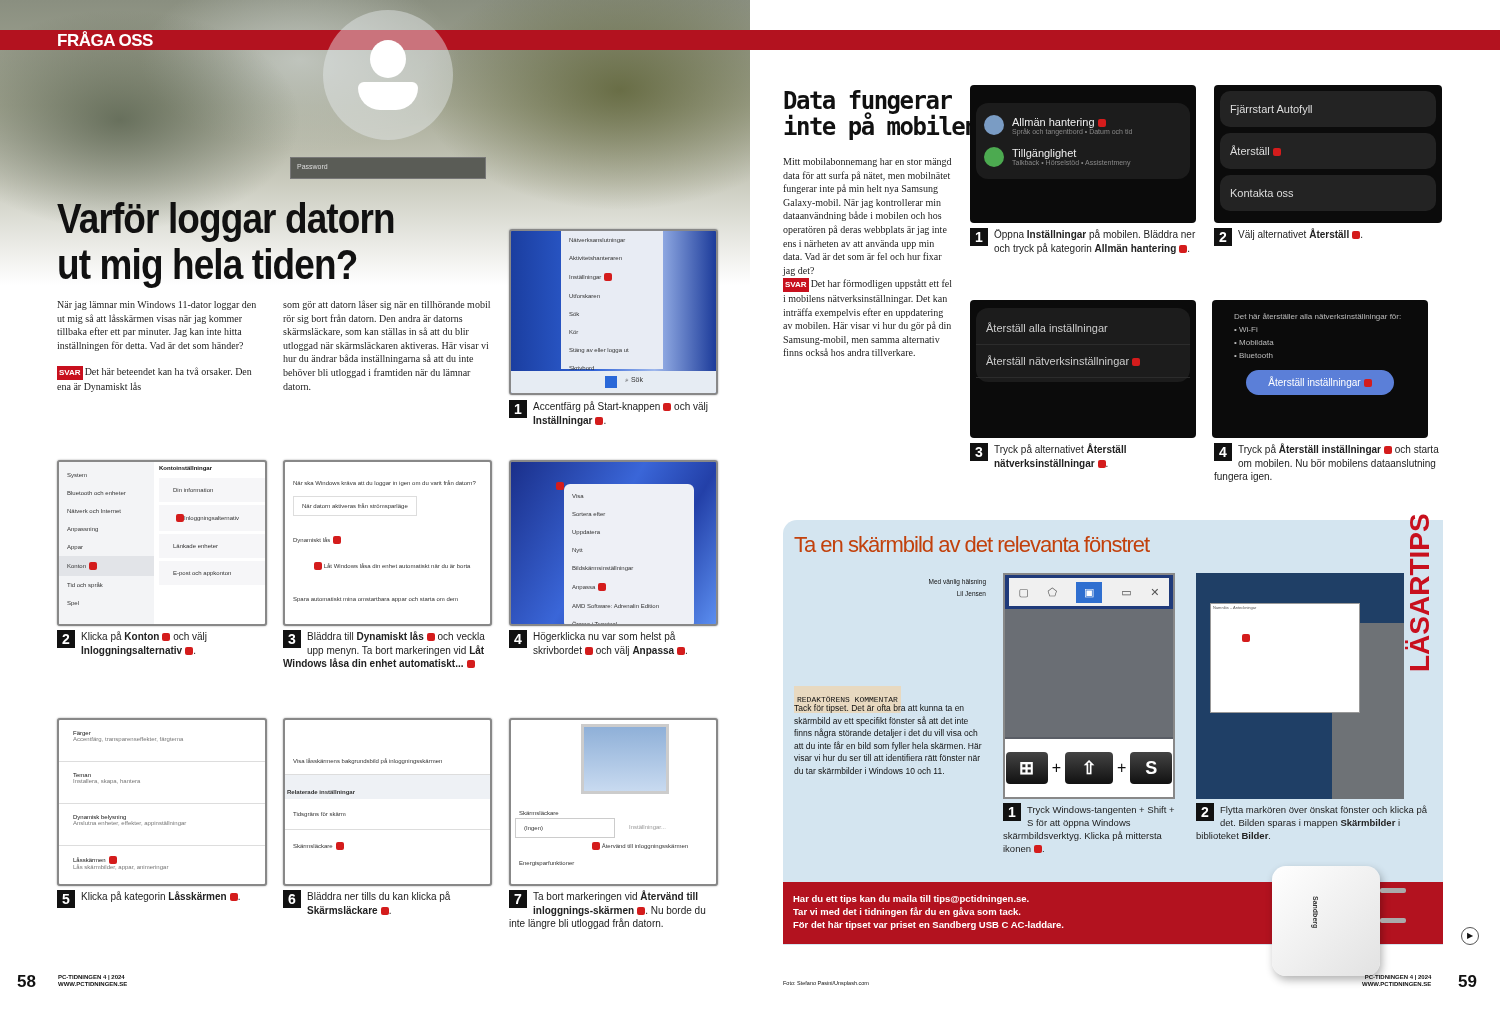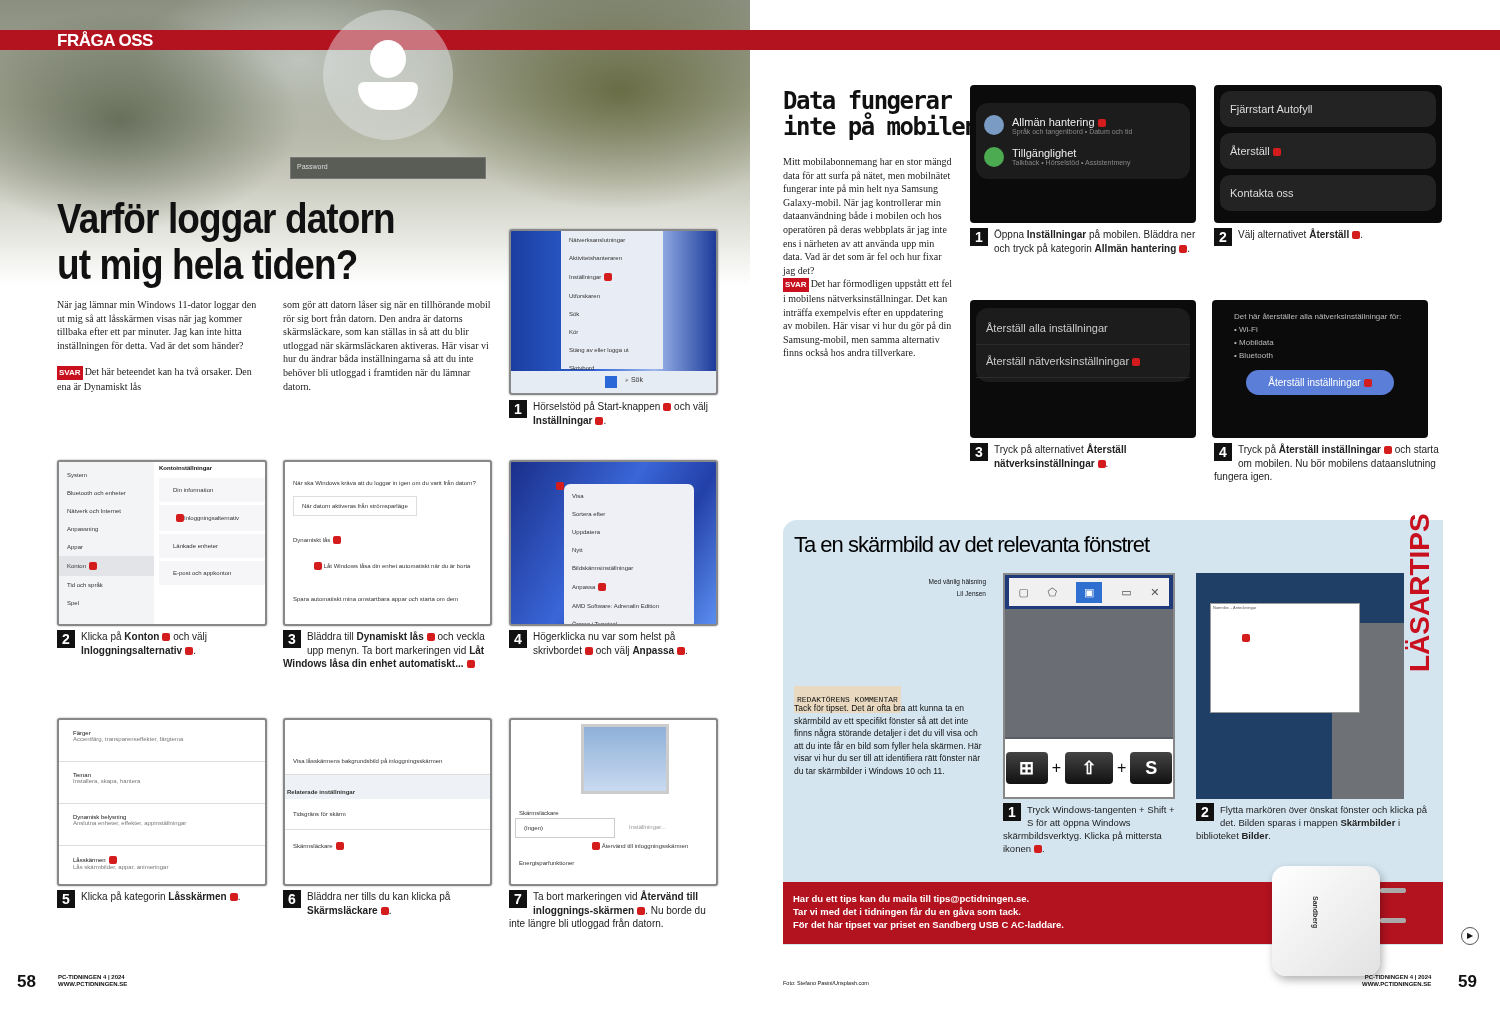--- a/index.html
+++ b/index.html
@@ -64,21 +64,21 @@
     <div class="menu-item">Kör</div>
     <div class="menu-item">Stäng av eller logga ut</div>
     <div class="menu-item">Skrivbord</div>
   </div>
   <div style="position:absolute;left:0;bottom:0;width:100%;height:22px;background:#e6ecf3">
     <span style="position:absolute;left:94px;top:5px;width:12px;height:12px;background:#2a68d8"></span>
     <span style="position:absolute;left:114px;top:5px;font-size:7px;color:#333">⌕ <span>Sök</span></span>
   </div>
 </div>
 <div class="abs cap" style="left:509px;top:400px;width:215px">
-  <span class="num">1</span><span>Hörselstöd på Start-knappen</span><span class="mk"></span> <span>och välj</span> <b>Inställningar</b><span class="mk"></span>.
+  <span class="num">1</span><span>Accentfärg på Start-knappen</span><span class="mk"></span> <span>och välj</span> <b>Inställningar</b><span class="mk"></span>.
 </div>
 
 <div class="abs shot" style="left:57px;top:460px;width:210px;height:166px">
   <div style="position:absolute;left:0;top:0;width:95px;height:100%;background:#f3f4f6;padding-top:4px">
     <div class="menu-item">System</div>
     <div class="menu-item">Bluetooth och enheter</div>
     <div class="menu-item">Nätverk och Internet</div>
     <div class="menu-item">Anpassning</div>
     <div class="menu-item">Appar</div>
     <div class="menu-item" style="background:#e2e4e8"><span>Konton</span><span class="mk"></span></div>
@@ -224,21 +224,21 @@
   <div>• <span>Wi-Fi</span></div>
   <div>• <span>Mobildata</span></div>
   <div>• <span>Bluetooth</span></div>
   <div style="margin:8px 12px 0;background:#5b7fd8;color:#fff;border-radius:14px;text-align:center;padding:6px 0;font-size:10px"><span>Återställ inställningar</span><span class="mk"></span></div>
 </div>
 <div class="abs cap" style="left:1214px;top:443px;width:228px">
   <span class="num">4</span><span>Tryck på</span> <b>Återställ inställningar</b><span class="mk"></span> <span>och starta om mobilen. Nu bör mobilens dataanslutning fungera igen.</span>
 </div>
 
 <div class="abs tipbox"></div>
-<div class="abs" style="left:794px;top:532px;font-size:22px;letter-spacing:-1px;color:#000000">Ta en skärmbild av det relevanta fönstret</div>
+<div class="abs" style="left:794px;top:532px;font-size:22px;letter-spacing:-1px;color:#c2410c">Ta en skärmbild av det relevanta fönstret</div>
 <div class="abs" style="left:1404px;top:524px;width:40px;height:148px;color:#c8101e;font-weight:bold;font-size:28px;writing-mode:vertical-rl;transform:rotate(180deg);text-align:left">LÄSARTIPS</div>
 <div class="abs" style="left:794px;top:574px;width:192px;font-size:8.5px;line-height:12px">
   <div style="text-align:right;font-size:6.5px;margin-top:2px">Med vänlig hälsning</div>
   <div style="text-align:right;font-size:6.5px">Lil Jensen</div>
 </div>
 <div class="abs" style="left:794px;top:686px;background:#e8d9c0;font-size:8px;font-weight:normal;padding:9px 3px;font-family:'Liberation Mono',monospace">REDAKTÖRENS KOMMENTAR</div>
 <div class="abs" style="left:794px;top:702px;width:192px;font-size:8.5px;line-height:12.6px">Tack för tipset. Det är ofta bra att kunna ta en skärmbild av ett specifikt fönster så att det inte finns några störande detaljer i det du vill visa och att du inte får en bild som fyller hela skärmen. Här visar vi hur du ser till att identifiera rätt fönster när du tar skärmbilder i Windows 10 och 11.</div>
 
 <div class="abs" style="left:1003px;top:573px;width:172px;height:226px;background:#5a5e66;border:2px solid #888">
   <div style="height:34px;background:#1f3a7a;display:flex;align-items:center;justify-content:center">

